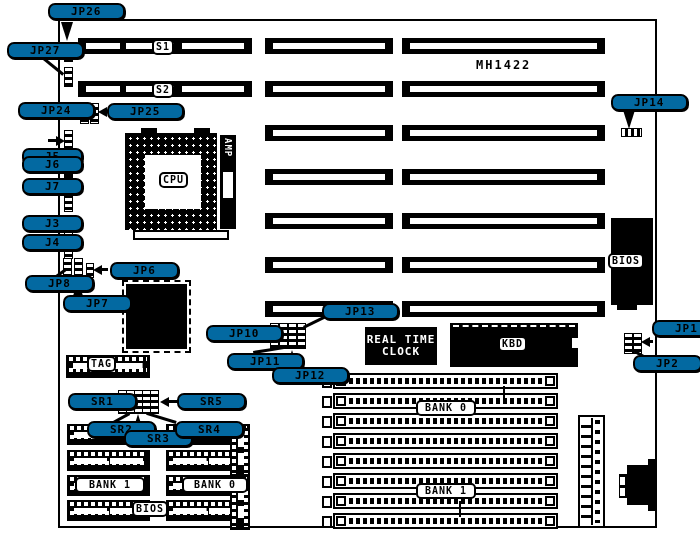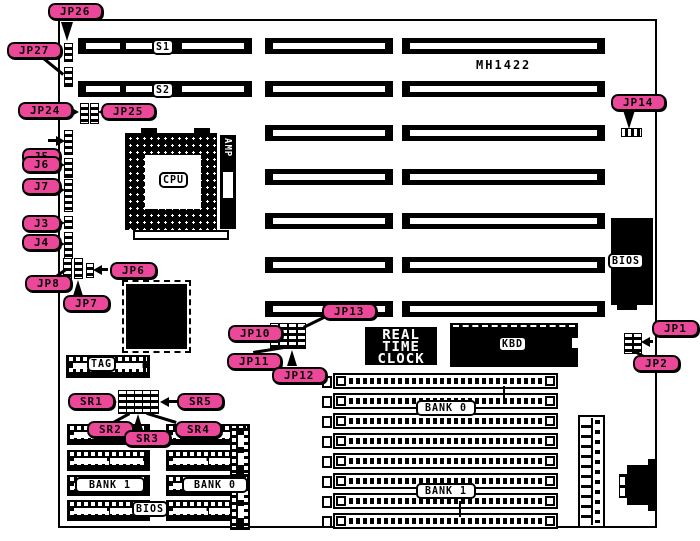--- a/index.html
+++ b/index.html
@@ -6,21 +6,21 @@
   .stage{position:relative;width:700px;height:541px;background:#fff;overflow:hidden;
          font-family:"DejaVu Sans Mono",monospace;font-weight:bold;color:#000}
   .abs{position:absolute;display:block}
   .board{border:2px solid #000;z-index:0}
   
   .bar{background-color:#000;background-image:linear-gradient(#fff,#fff);
        background-repeat:no-repeat;background-position:8px 5px;background-size:calc(100% - 16px) 6px;z-index:1}
   .sbar{background-image:linear-gradient(#fff,#fff),linear-gradient(#fff,#fff),linear-gradient(#fff,#fff);
         background-position:8px 5px,48px 5px,104px 5px;background-size:34px 6px,48px 6px,62px 6px}
   
-  .callout{background:#ec4899;border:2px solid #000;border-radius:7px;padding:0 10px;font-size:11px;
+  .callout{background:#0369a1;border:2px solid #000;border-radius:7px;padding:0 21px;font-size:11px;
            line-height:13px;letter-spacing:1px;white-space:nowrap;z-index:6;box-shadow:1px 1px 0 #000}
   .boxlabel{background:#fff;border:2px solid #000;border-radius:5px;padding:0 2px;font-size:10px;
             line-height:12px;letter-spacing:1px;white-space:nowrap;z-index:4;text-align:center}
   
   .jv{width:7px;border:1px solid #000;background:repeating-linear-gradient(180deg,#fff 0 3px,#000 3px 6px);z-index:3}
   .jh{height:7px;border:1px solid #000;background:repeating-linear-gradient(90deg,#fff 0 3px,#000 3px 6px);z-index:3}
   
   .ln{background:#000;z-index:5;transform-origin:0 0}
   .tri-r{width:0;height:0;border-top:5px solid transparent;border-bottom:5px solid transparent;border-left:9px solid #000;z-index:5}
   .tri-l{width:0;height:0;border-top:5px solid transparent;border-bottom:5px solid transparent;border-right:9px solid #000;z-index:5}
@@ -56,21 +56,21 @@
        background-size:7px 7px;background-position:2px 2px;z-index:1}
   .qfp{background:#000;outline:2px dashed #000;outline-offset:2px;z-index:1}
   .lever{background:#fff;border:2px solid #000;z-index:2}
   
   .pwr{border:2px solid #000;background:#fff;z-index:1}
   .pwr::before{content:'';position:absolute;left:1px;top:1px;bottom:1px;width:10px;
        background:repeating-linear-gradient(180deg,#fff 0 7px,#000 7px 10px);border-right:2px solid #000}
   .pwr::after{content:'';position:absolute;right:3px;top:3px;bottom:3px;width:5px;
        background:repeating-linear-gradient(180deg,#000 0 4px,#fff 4px 10px)}
   
-  .rtc{background:#000;color:#fff;font-size:14px;line-height:12px;text-align:center;letter-spacing:1px;
+  .rtc{background:#000;color:#fff;font-size:11px;line-height:12px;text-align:center;letter-spacing:1px;
        display:flex;flex-direction:column;justify-content:center;z-index:2}
   .kbd{background:#000;z-index:2}
   .kbd::before{content:'';position:absolute;left:3px;right:3px;top:2px;border-top:2px dashed #fff}
   .kbd::after{content:'';position:absolute;right:0;top:15px;width:6px;height:10px;background:#fff}
   .amp{background:#000;color:#fff;z-index:2;background-image:linear-gradient(#fff,#fff);
        background-repeat:no-repeat;background-position:3px 37px;background-size:10px 26px}
   .amp span{position:absolute;top:3px;left:3px;writing-mode:vertical-rl;font-size:9px;letter-spacing:1px}
   .model{font-size:12px;letter-spacing:2px;z-index:2}
 </style>
 </head>
@@ -208,30 +208,30 @@
   <b class="abs jv" style="left:288px;top:323px;height:24px"></b>
   <b class="abs jv" style="left:297px;top:323px;height:24px"></b>
 
   <b class="abs jh" style="left:621px;top:128px;width:19px"></b>
   <b class="abs jv" style="left:624px;top:333px;height:19px"></b>
   <b class="abs jv" style="left:633px;top:333px;height:19px"></b>
 
   <div class="abs callout" style="left:48px;top:3px">JP26</div>
   <div class="abs callout" style="left:7px;top:42px">JP27</div>
   <div class="abs callout" style="left:18px;top:102px">JP24</div>
-  <div class="abs callout" style="left:101px;top:103px">JP25</div>
+  <div class="abs callout" style="left:107px;top:103px">JP25</div>
   <div class="abs callout" style="left:22px;top:148px">J5</div>
   <div class="abs callout" style="left:22px;top:156px">J6</div>
   <div class="abs callout" style="left:22px;top:178px">J7</div>
   <div class="abs callout" style="left:22px;top:215px">J3</div>
   <div class="abs callout" style="left:22px;top:234px">J4</div>
   <div class="abs callout" style="left:25px;top:275px">JP8</div>
   <div class="abs callout" style="left:63px;top:295px">JP7</div>
   <div class="abs callout" style="left:110px;top:262px">JP6</div>
-  <div class="abs callout" style="left:228px;top:325px">JP10</div>
+  <div class="abs callout" style="left:206px;top:325px">JP10</div>
   <div class="abs callout" style="left:227px;top:353px">JP11</div>
   <div class="abs callout" style="left:272px;top:367px">JP12</div>
   <div class="abs callout" style="left:322px;top:303px">JP13</div>
   <div class="abs callout" style="left:611px;top:94px">JP14</div>
   <div class="abs callout" style="left:652px;top:320px">JP1</div>
   <div class="abs callout" style="left:633px;top:355px">JP2</div>
 
   <b class="abs tri-d" style="left:61px;top:22px"></b>
   <b class="abs ln" style="left:44px;top:57px;width:26px;height:3px;transform:rotate(39deg)"></b>
   <b class="abs ln" style="left:58px;top:110px;width:16px;height:3px"></b>

